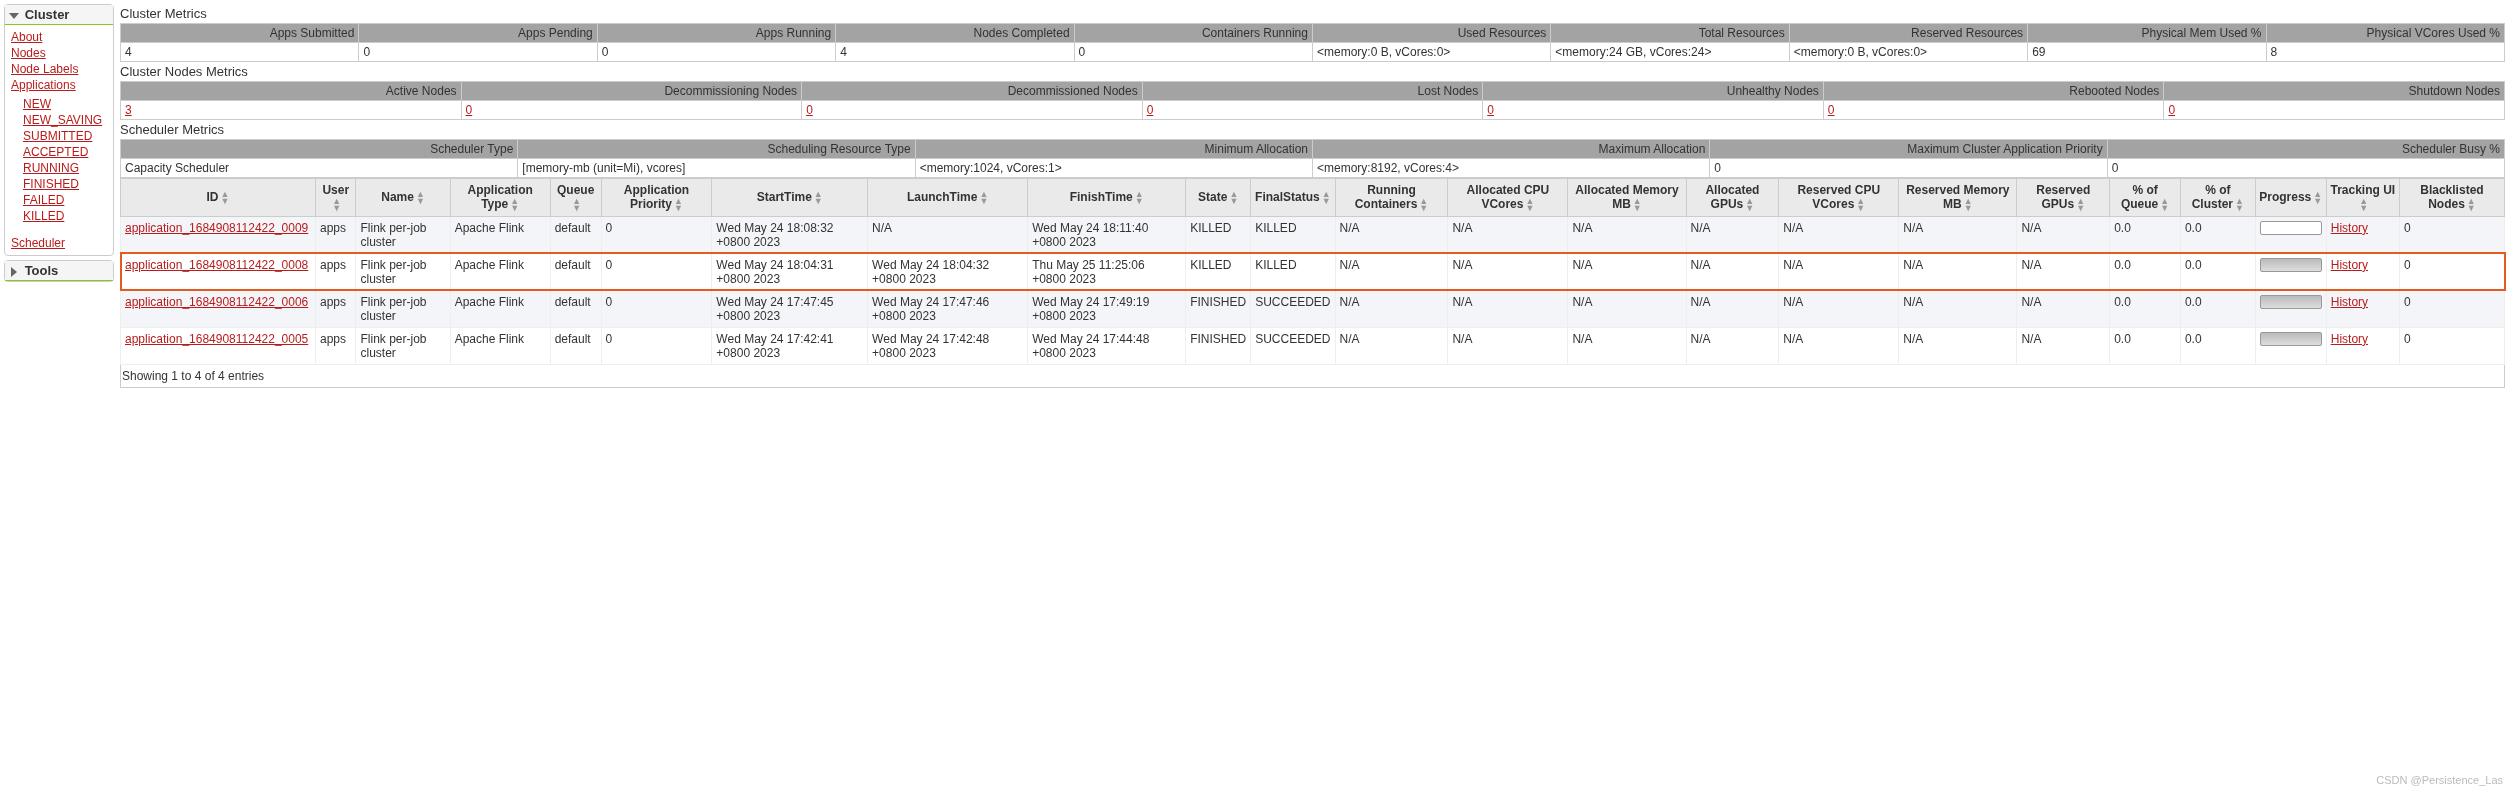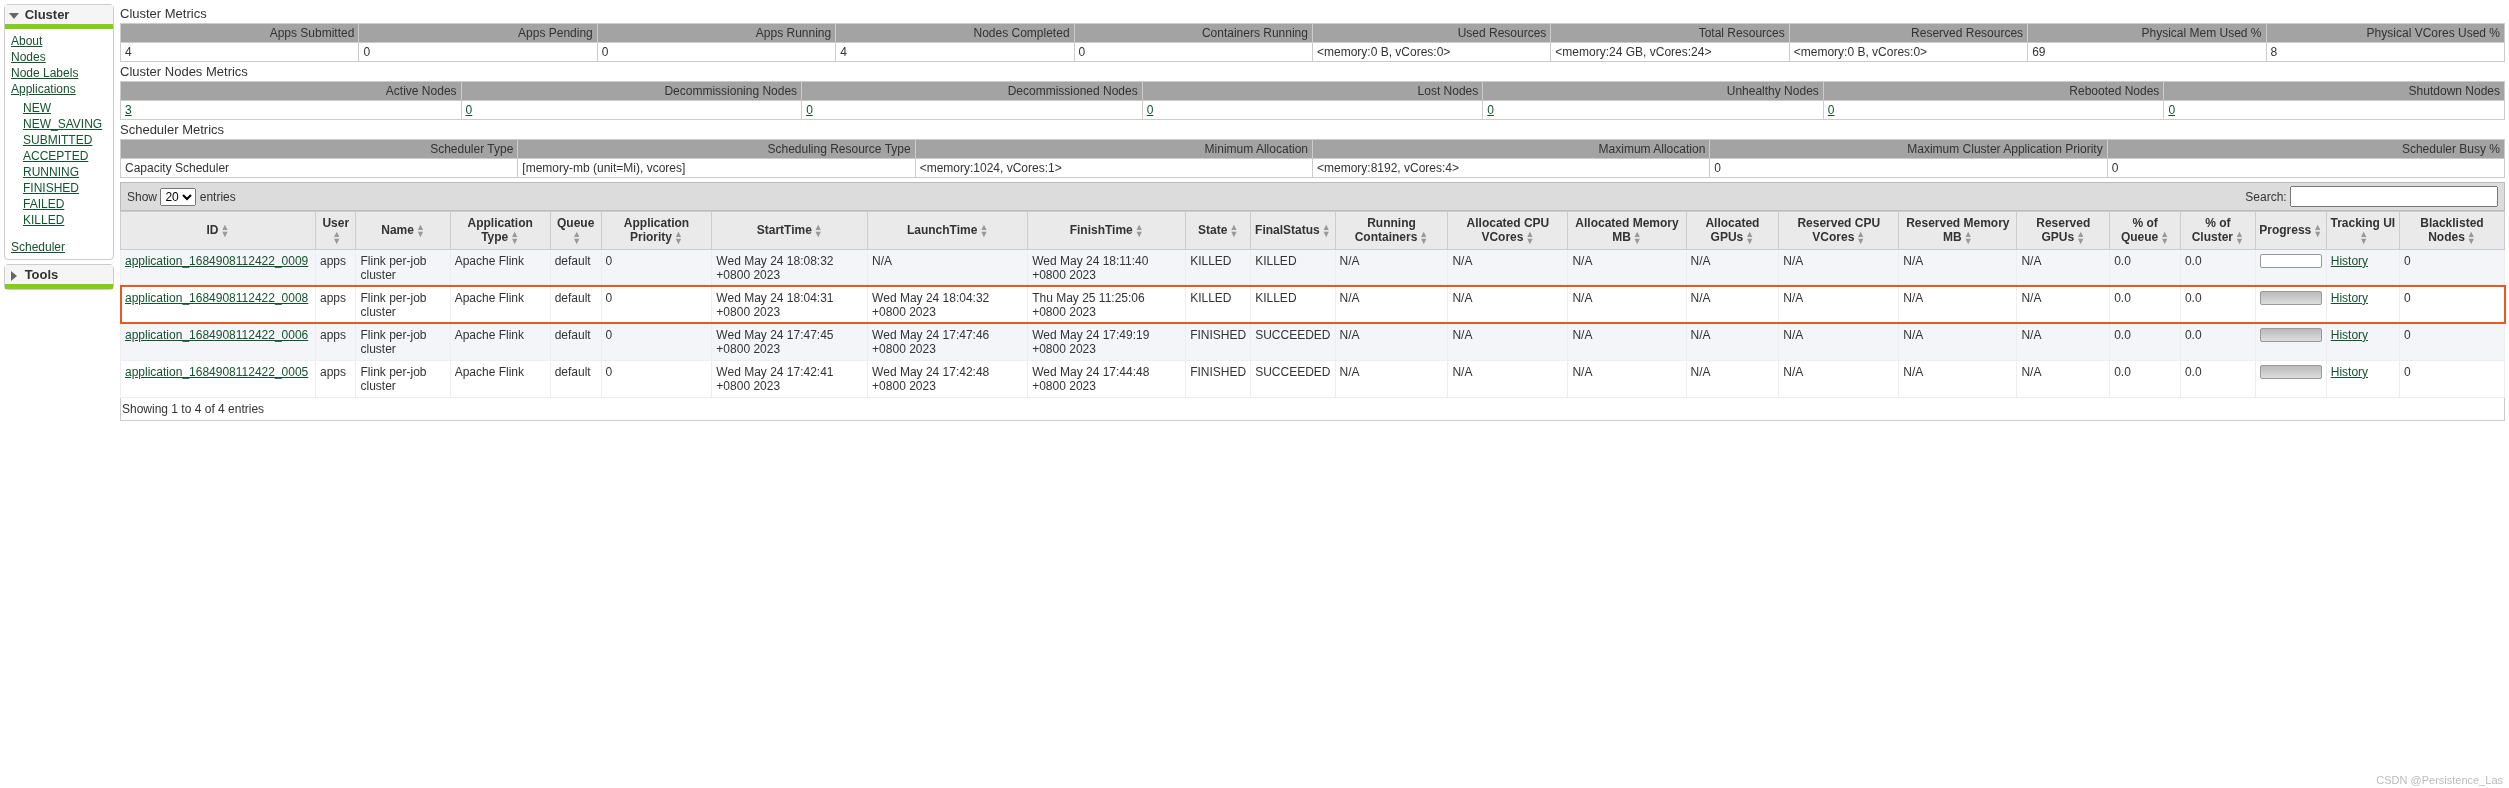--- a/index.html
+++ b/index.html
@@ -1,20 +1,20 @@
 <!DOCTYPE html>
 <html><head>
 <meta charset="utf-8">
 <style>
 html,body{margin:0;padding:0;font-family:Arial,Helvetica,sans-serif;font-size:12px;color:#333;background:#fff}
-a{color:#14532d;}
+a{color:#b91c1c;}
 .page{display:flex;width:2509px;padding:4px;box-sizing:border-box}
 .sidebar{width:110px;flex-shrink:0;margin-right:6px}
 .sidebox{border:1px solid #ccc;border-radius:4px;margin-bottom:4px;background:#fff}
-.sidebox .hdr{font-weight:bold;font-size:13px;padding:2px 6px;border-bottom:5px solid #84cc16;background:#f5f5f5;position:relative}
+.sidebox .hdr{font-weight:bold;font-size:13px;padding:2px 6px;border-bottom:1px solid #84cc16;background:#f5f5f5;position:relative}
 .sidebox .hdr .caret{display:inline-block;width:0;height:0;border-top:5px solid transparent;border-bottom:5px solid transparent;border-left:6px solid #666;margin-right:4px;vertical-align:middle}
 .sidebox .hdr.open .caret{transform:rotate(90deg)}
 .sidebox ul{list-style:none;margin:0;padding:4px 6px}
 .sidebox ul li{padding:1px 0}
 .sidebox ul ul{padding-left:12px}
 .main{flex:1;min-width:0}
 .section-title{margin:2px 0 2px 0;font-size:13px}
 .mtable{width:100%;border-collapse:collapse;table-layout:fixed}
 .mtable th{background:#a3a3a3;border:1px solid #ccc;padding:2px 4px;font-weight:normal;text-align:right}
 .mtable td{border:1px solid #ccc;padding:2px 4px}
@@ -152,28 +152,20 @@
             <td>Capacity Scheduler</td>
             <td>[memory-mb (unit=Mi), vcores]</td>
             <td>&lt;memory:1024, vCores:1&gt;</td>
             <td>&lt;memory:8192, vCores:4&gt;</td>
             <td>0</td>
             <td>0</td>
           </tr>
         </tbody>
     </table>
 
-    <div class="showbar">
-      <span>Show</span>&nbsp;
-      <select><option>20</option></select>&nbsp;
-      <span>entries</span>
-      <span class="spacer"></span>
-      <span>Search:</span>&nbsp;
-      <input type="text" value="" style="">
-    </div>
 
     <table class="apptbl">
       <thead>
           <tr id="app-h">
             <th class="idcol"><span>ID</span><span class="sort">▲<br>▼</span></th>
             <th><span>User</span><span class="sort">▲<br>▼</span></th>
             <th><span>Name</span><span class="sort">▲<br>▼</span></th>
             <th><span>Application Type</span><span class="sort">▲<br>▼</span></th>
             <th><span>Queue</span><span class="sort">▲<br>▼</span></th>
             <th><span>Application Priority</span><span class="sort">▲<br>▼</span></th>

